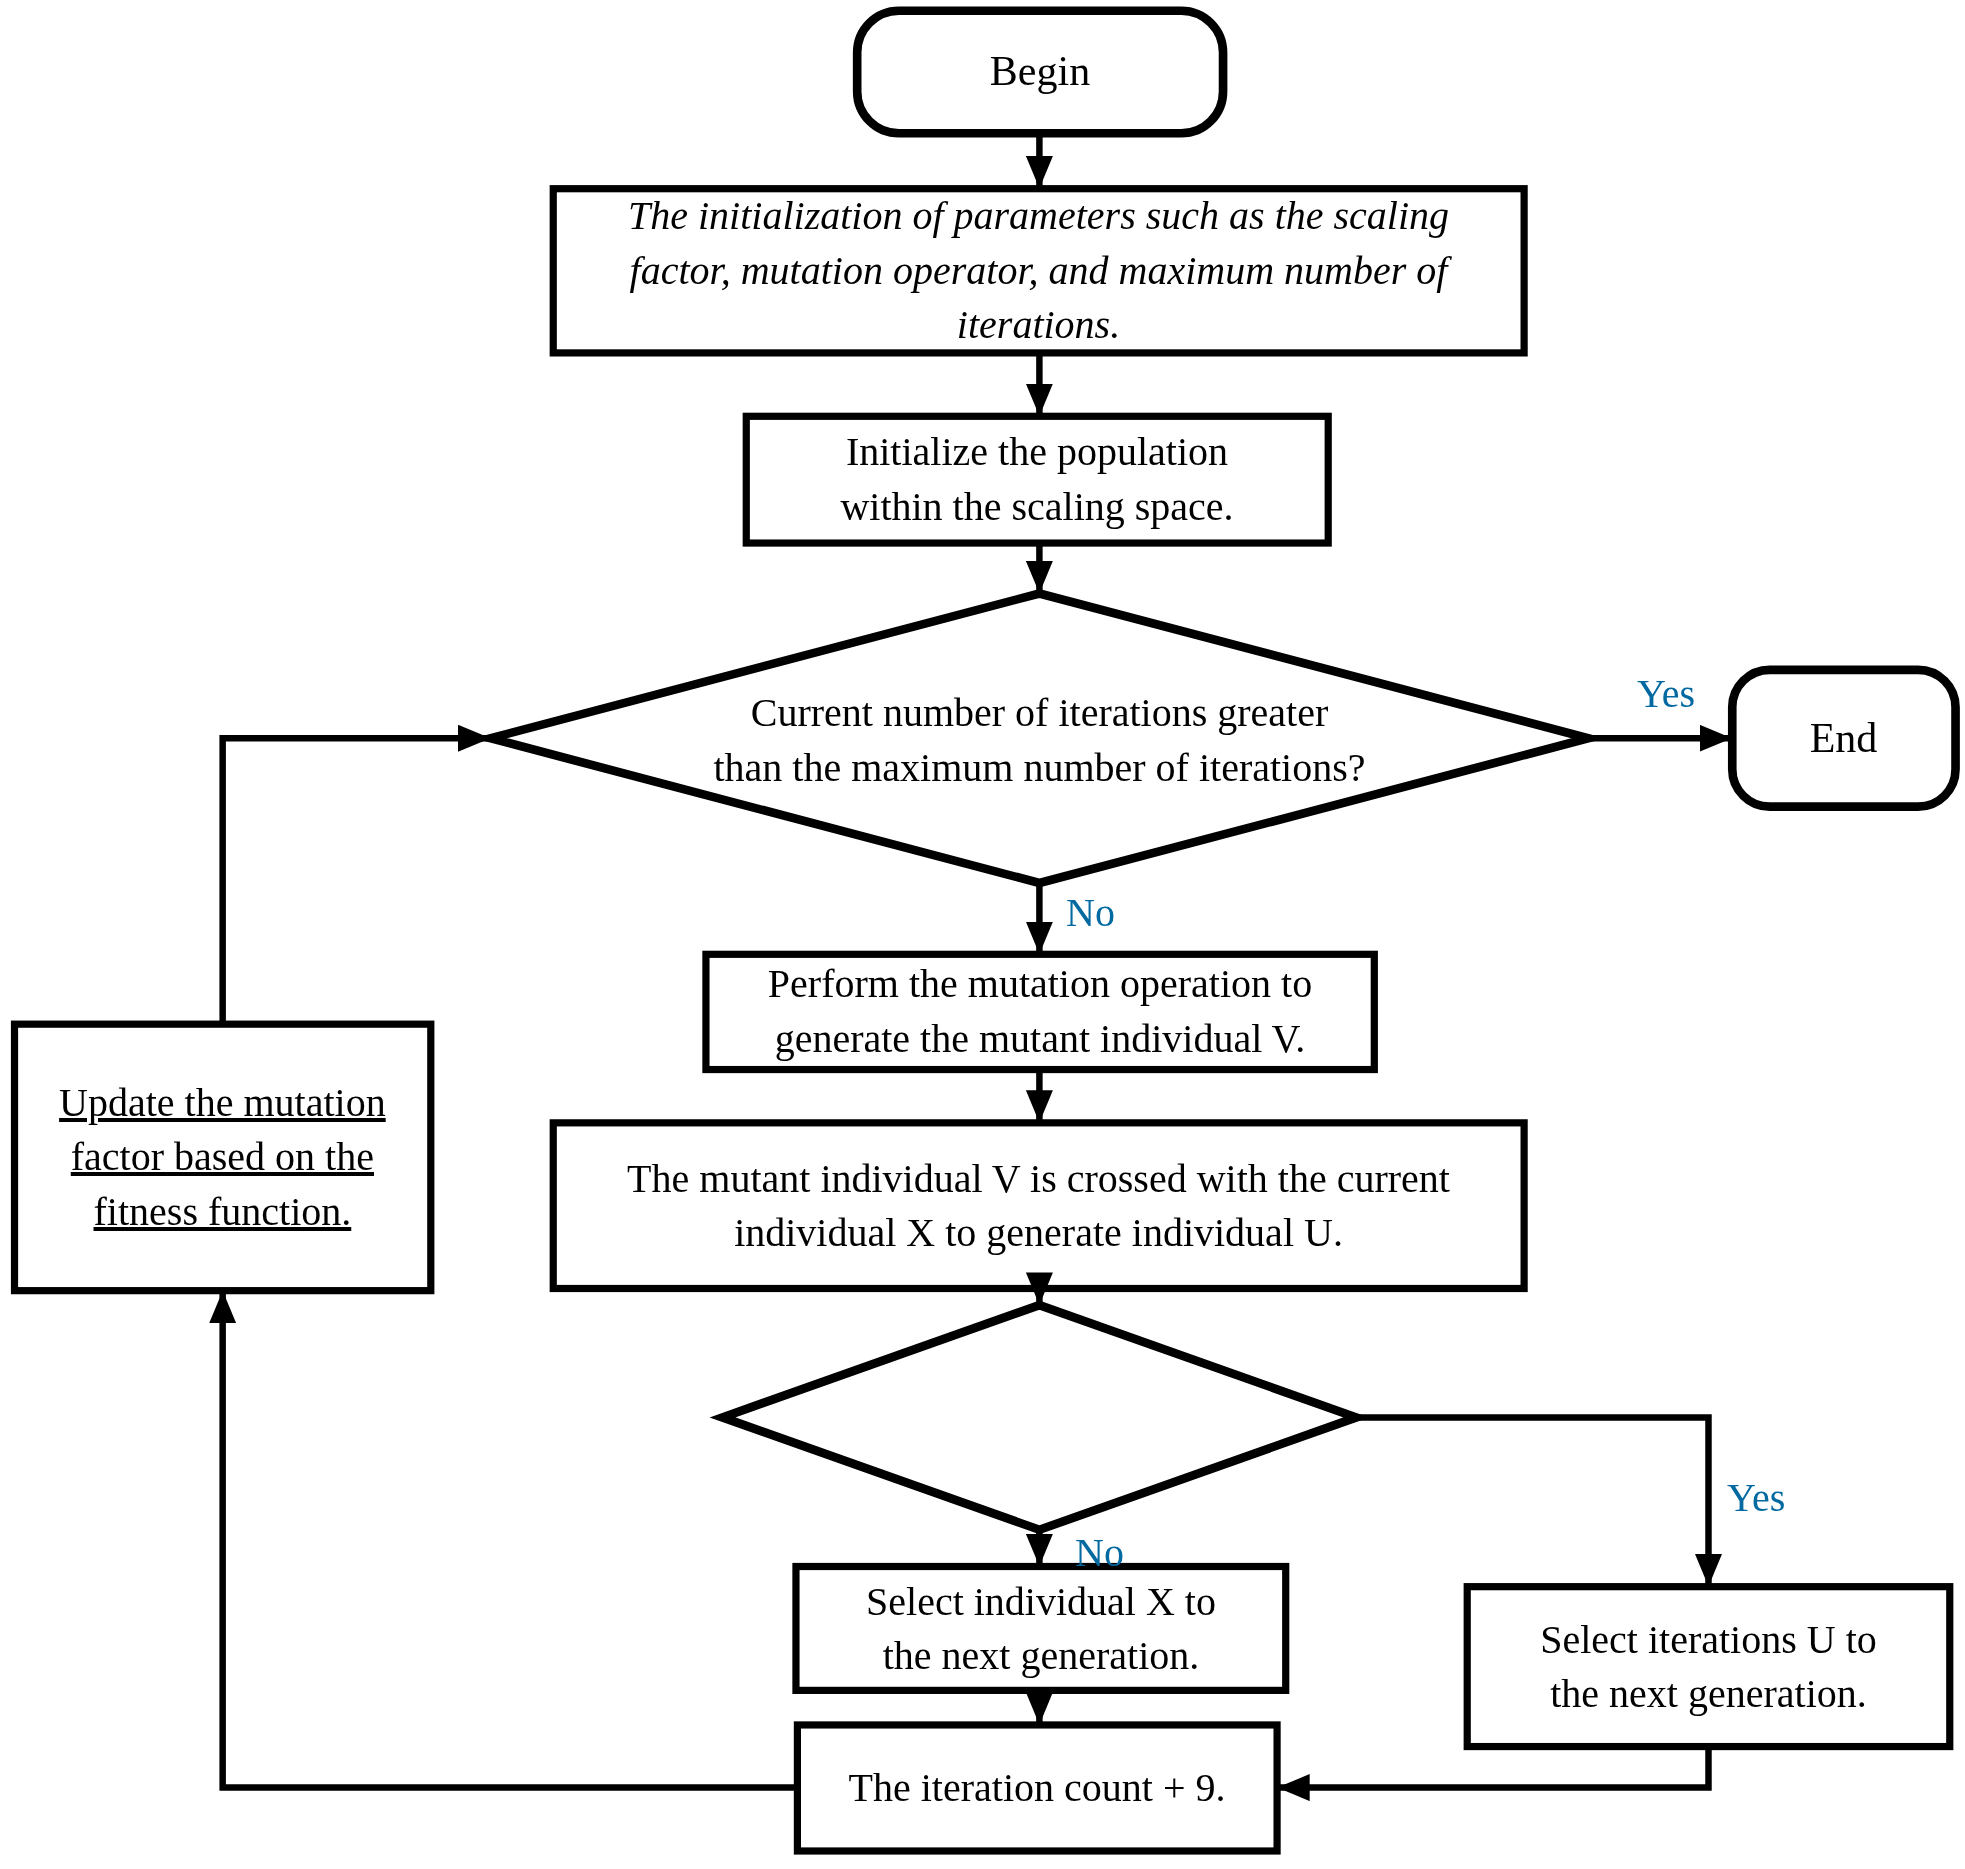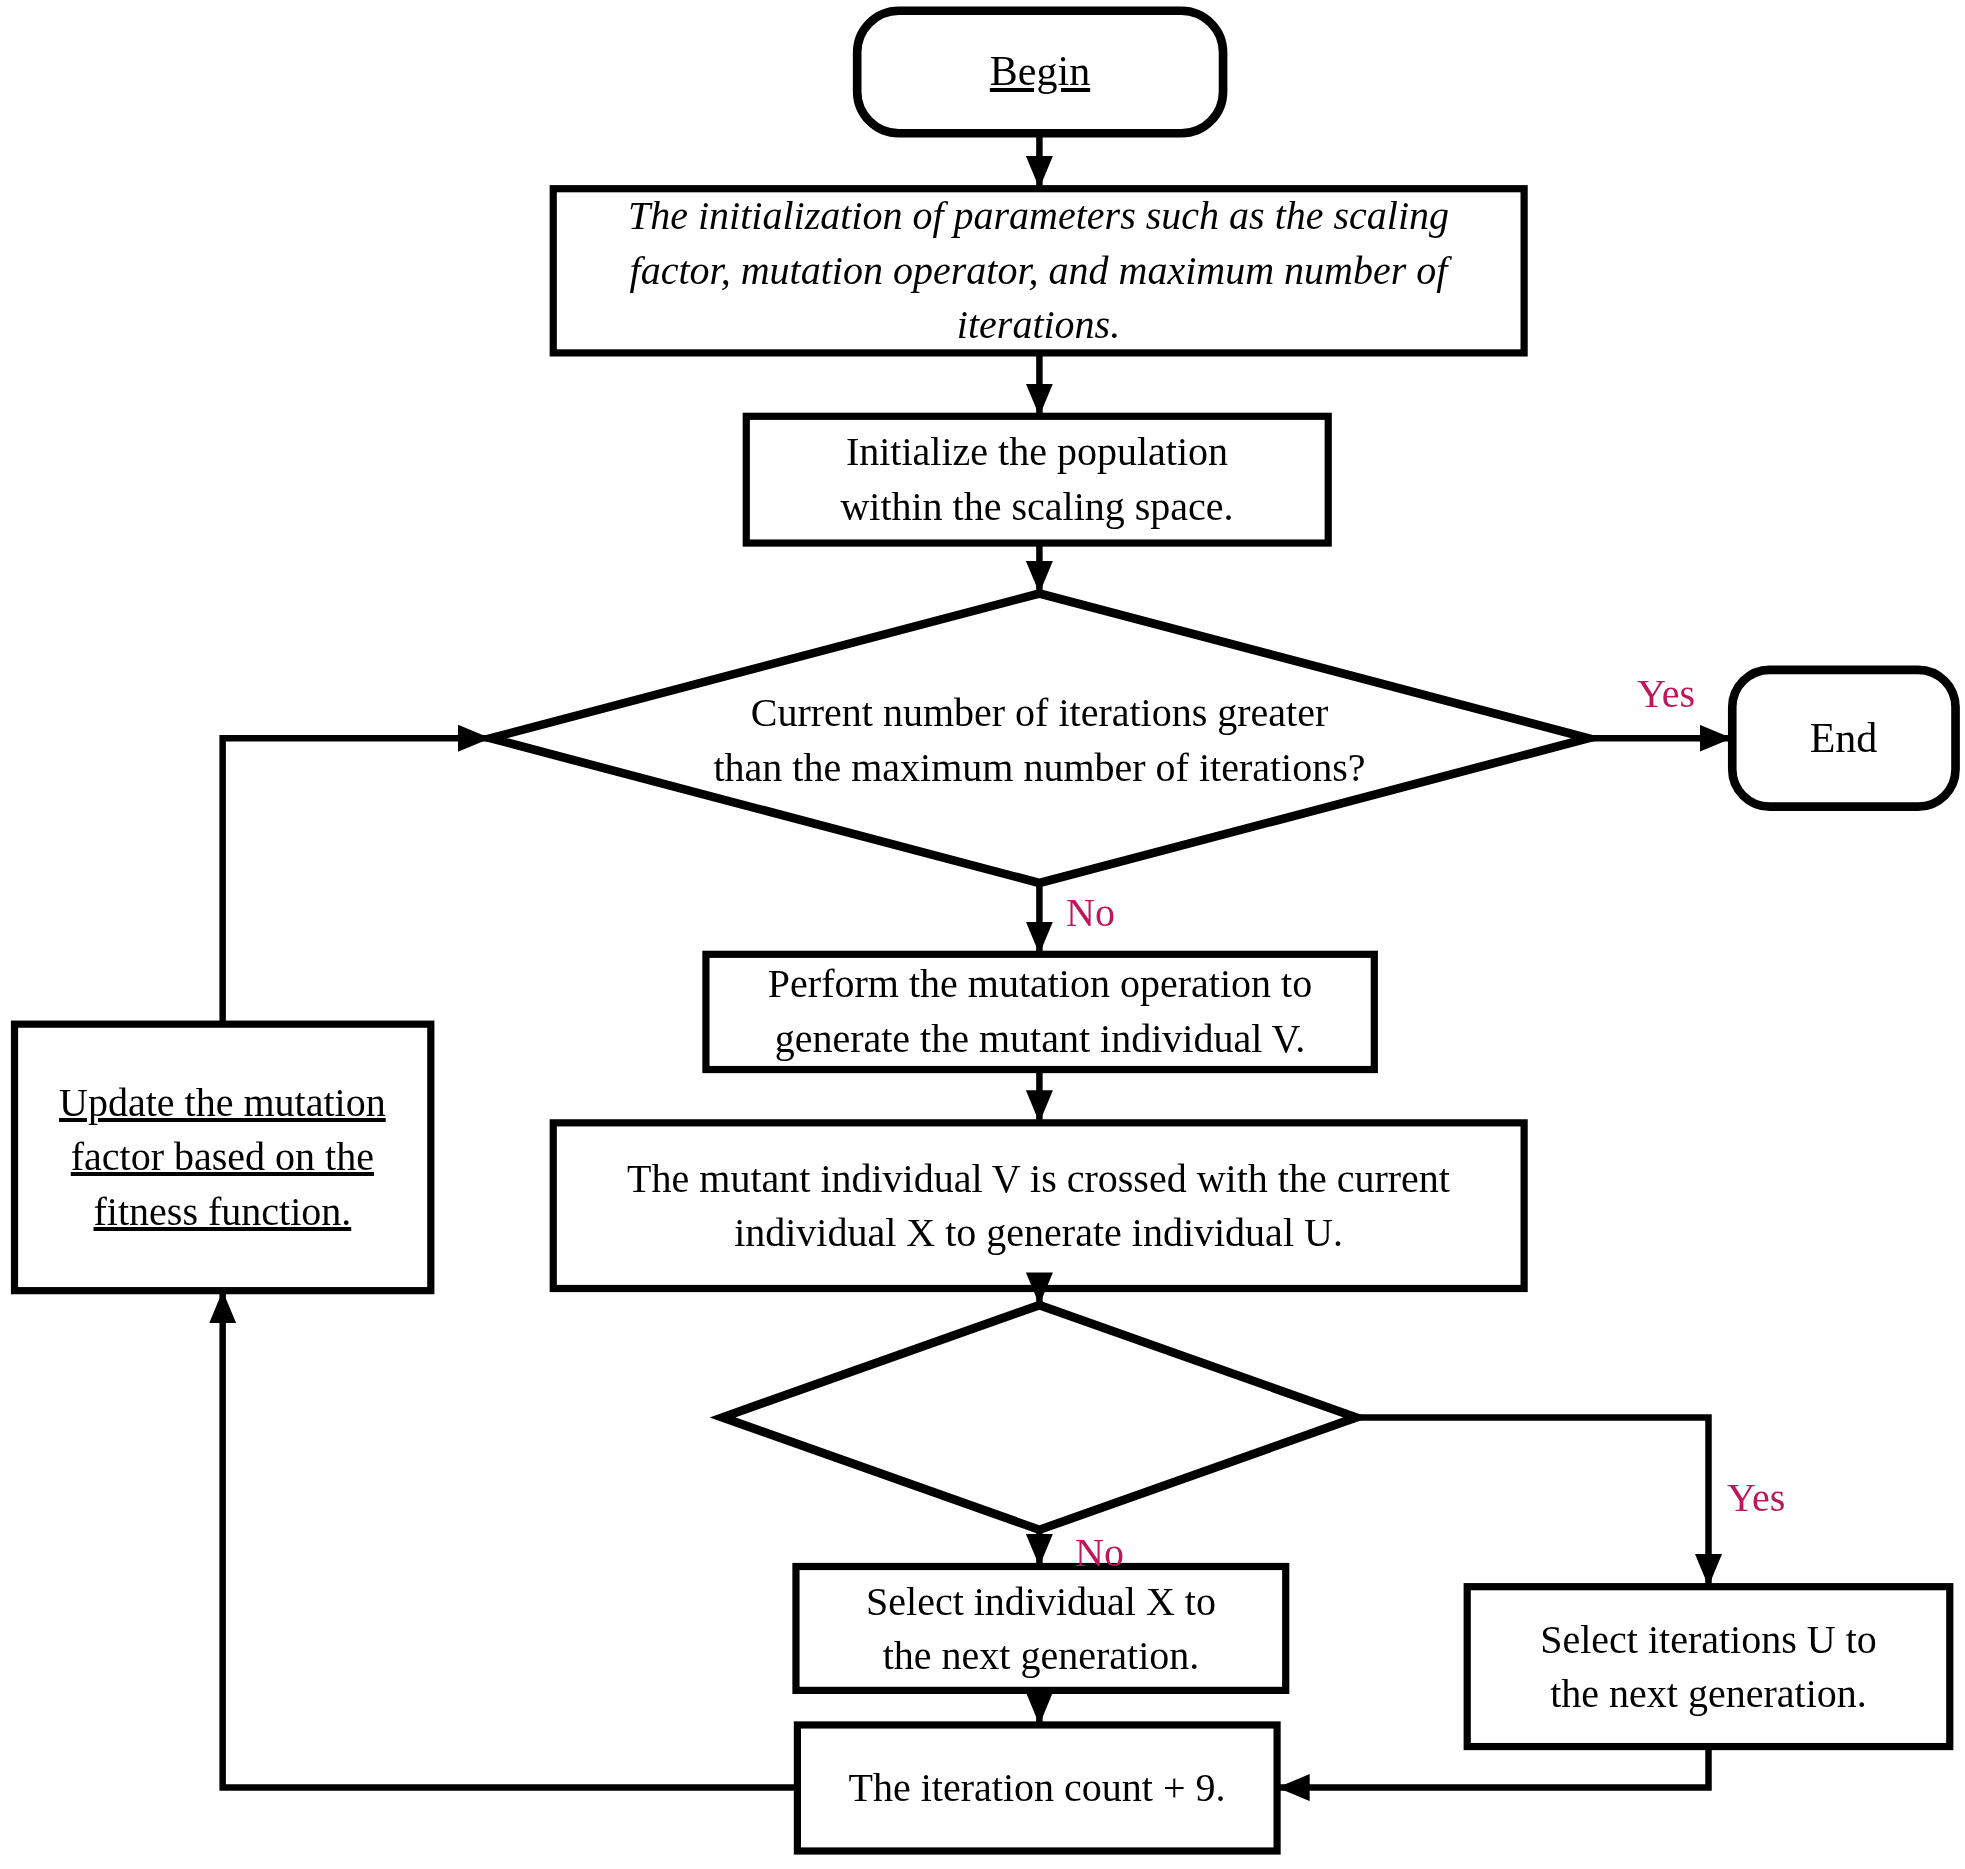--- a/index.html
+++ b/index.html
@@ -30,25 +30,25 @@
     text-align: center;
     white-space: pre-line;
     font-size: 40px;
     line-height: 1.36;
     color: #000000;
   }
   .edge-label {
     position: absolute;
     font-size: 40px;
     line-height: 1;
-    color: #be185d;
+    color: #0369a1;
     white-space: nowrap;
   }
   
-  .lbl-begin          { left: 857px; top: 10.8px;   width: 366px;  height: 122px; font-size: 42px; text-decoration: underline; }
+  .lbl-begin          { left: 857px; top: 10.8px;   width: 366px;  height: 122px; font-size: 42px; }
   .lbl-init-params    { left: 553px;  top: 189px;  width: 971px; height: 164px; font-style: italic; }
   .lbl-init-pop       { left: 746px; top: 416px;  width: 582px;  height: 127px; }
   .lbl-iter-check     { left: 593px;  top: 638px;  width: 893px; height: 205px; }
   .lbl-end            { left: 1732px; top: 670px;  width: 223px;  height: 137px; font-size: 42px; }
   .lbl-mutation       { left: 706px;  top: 954px; width: 668px;  height: 115px; }
   .lbl-crossover      { left: 553px;  top: 1123px; width: 971px; height: 166px; }
   .lbl-fitness-check  { left: 766px; top: 1346px; width: 547px;  height: 144px; }
   .lbl-select-x       { left: 796px; top: 1567px; width: 490px;  height: 124px; }
   .lbl-select-u       { left: 1467px; top: 1587px; width: 483px;  height: 160px; }
   .lbl-iter-count     { left: 797px; top: 1725px; width: 480px;  height: 126px; }

